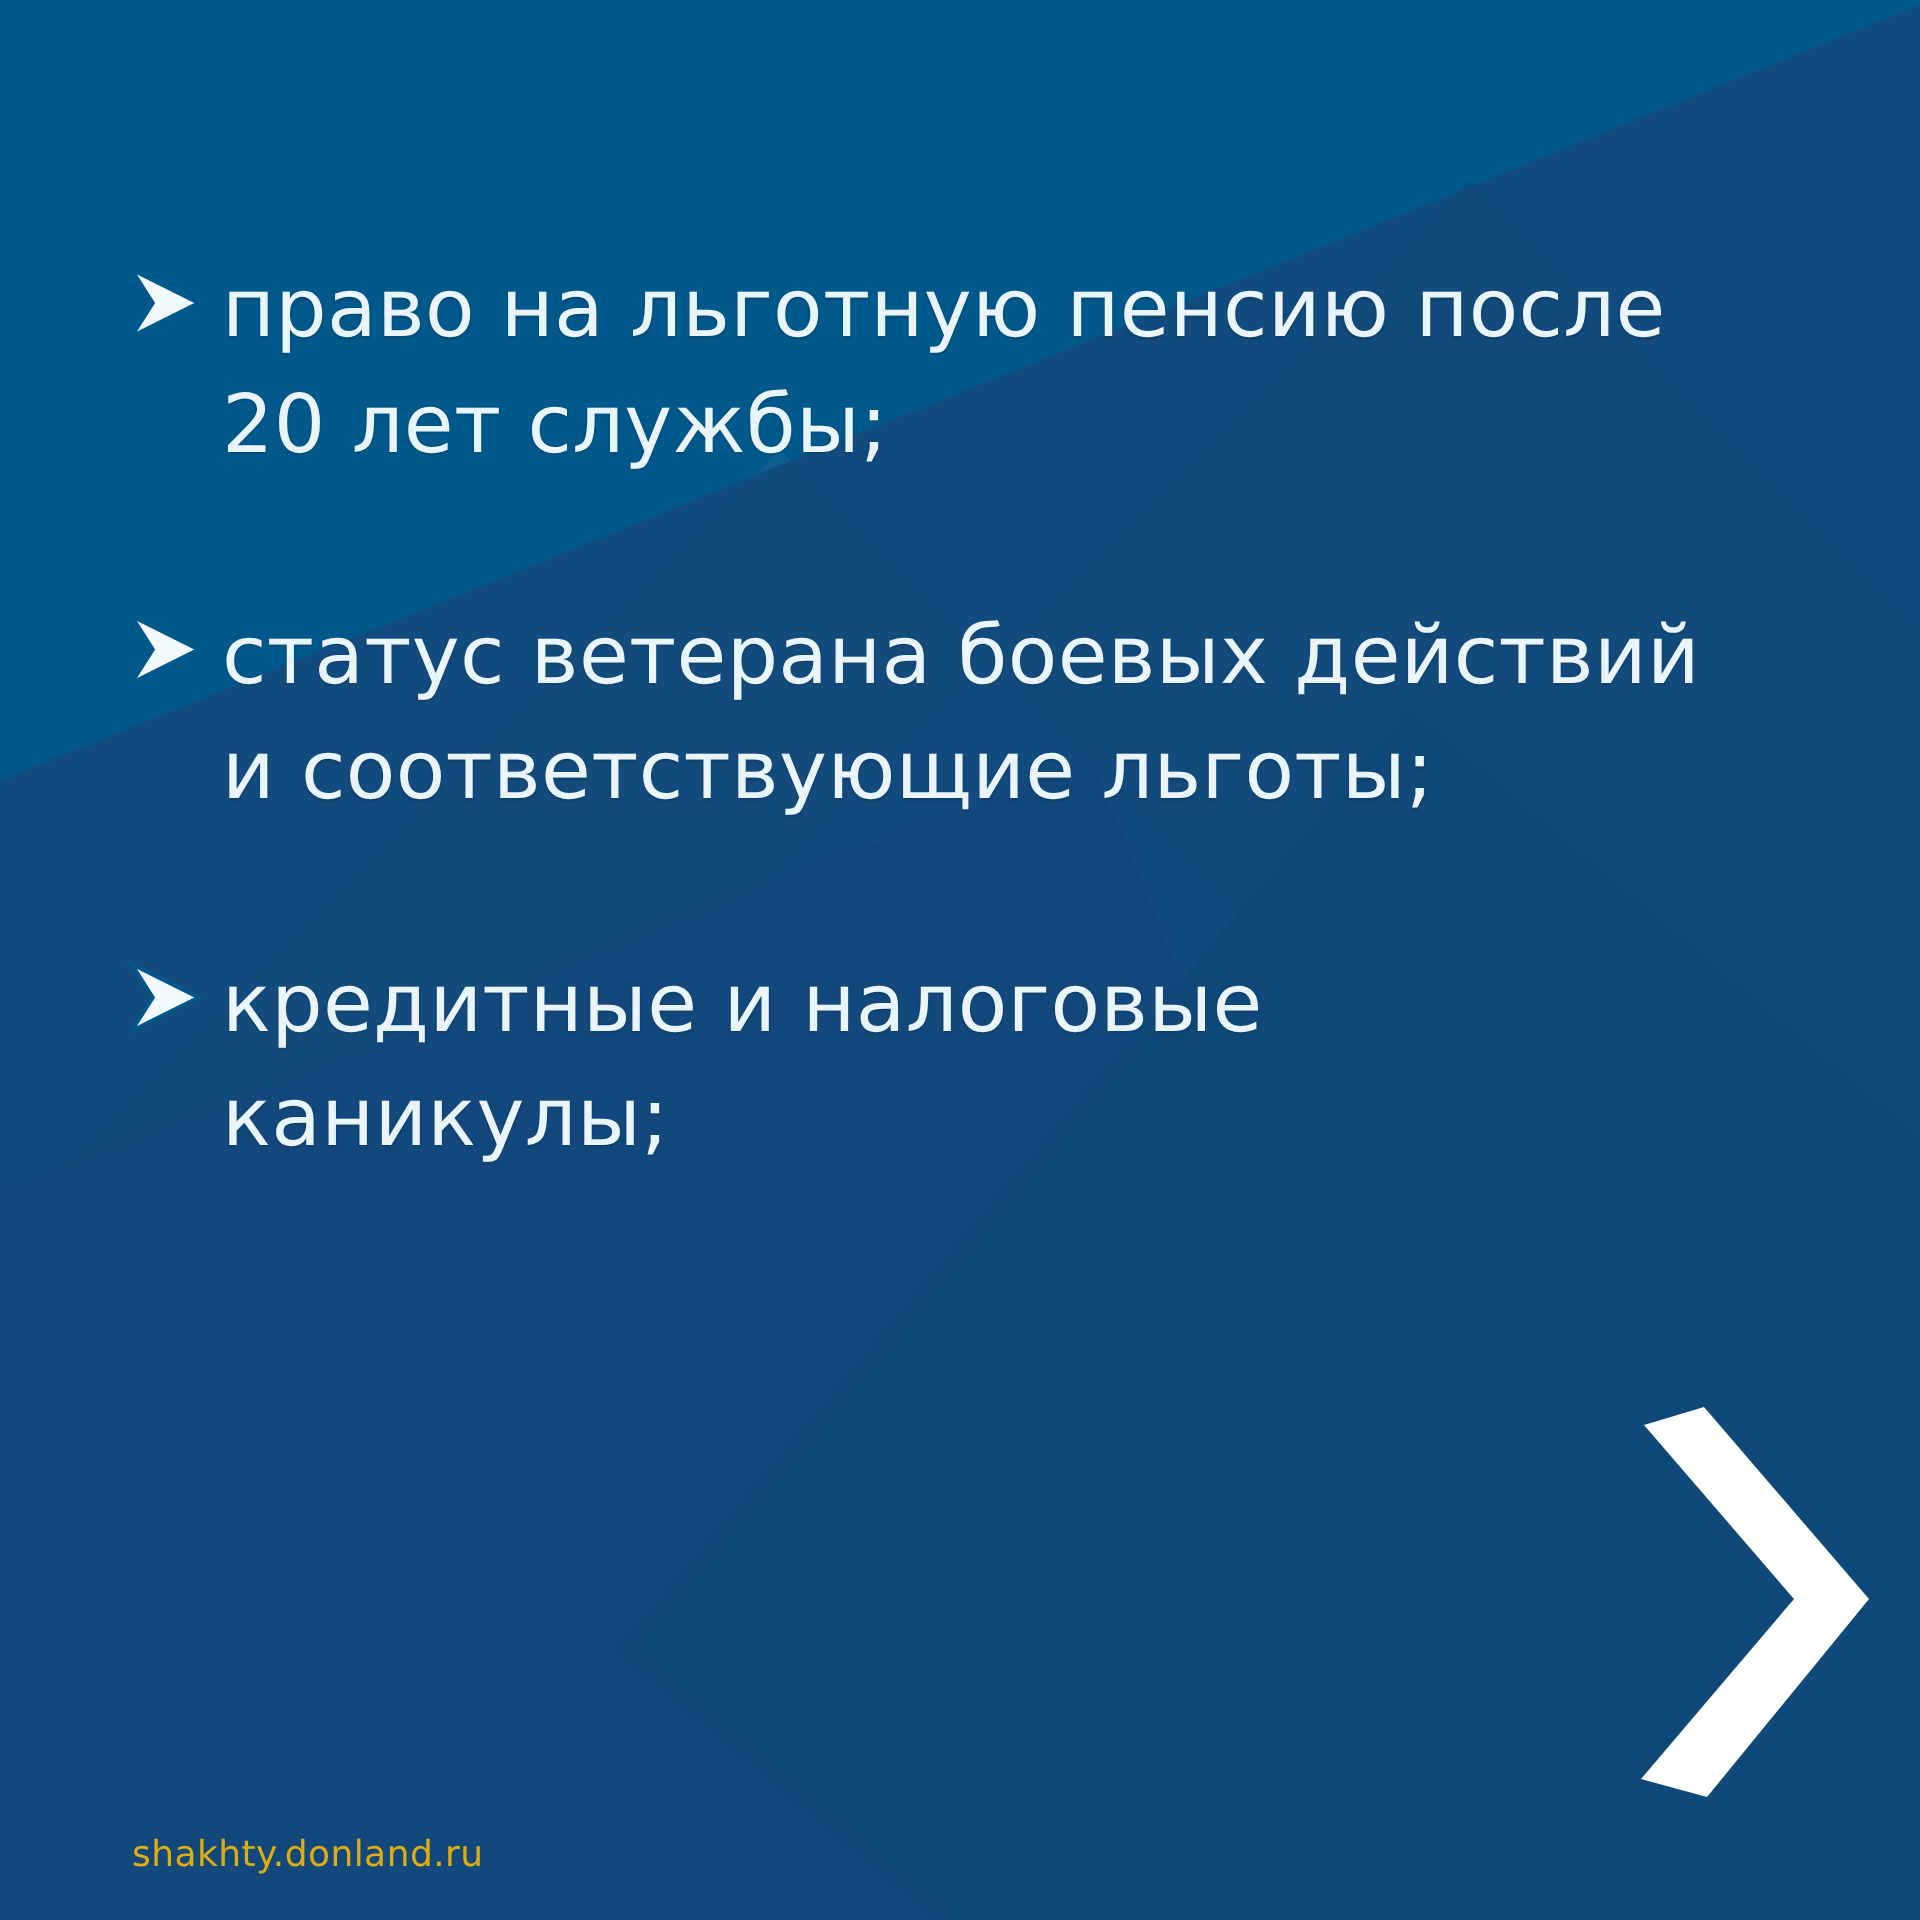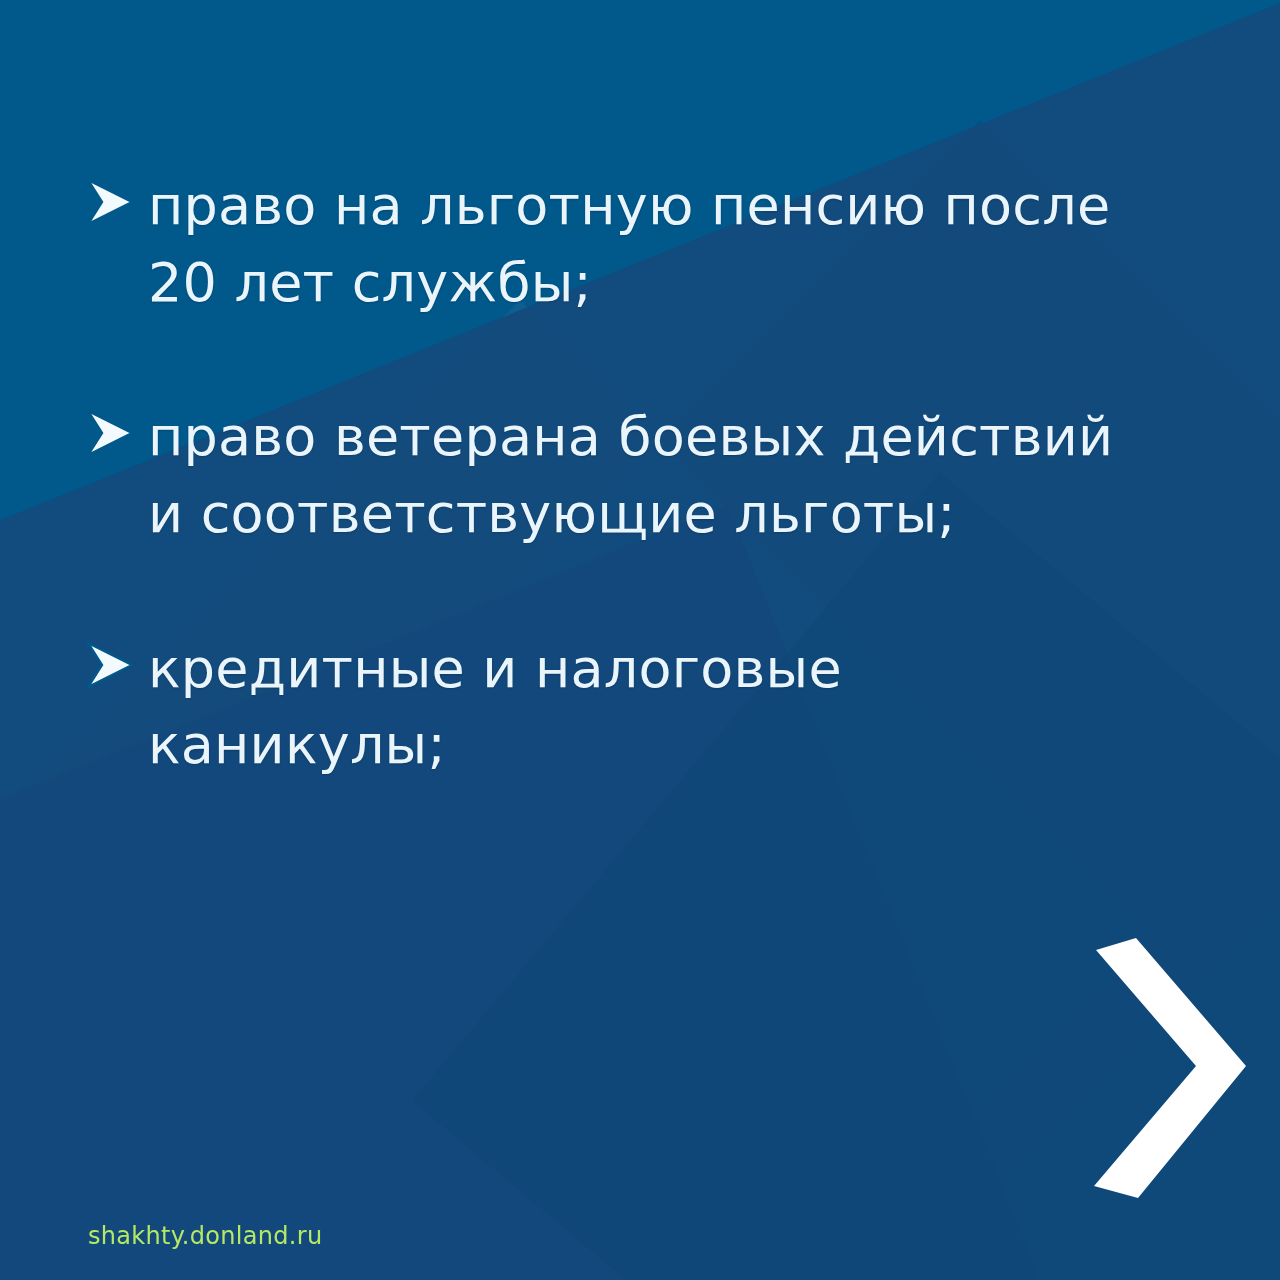--- a/index.html
+++ b/index.html
@@ -144,21 +144,21 @@
     width: 172px;
     height: 262px;
   }
   .next-chevron svg { display:block; width:100%; height:100%; }
 
   
   .site-url {
     position: absolute;
     left: 88px;
     top: 1222px;
-    color: #bef264;
+    color: #eab308;
     font-size: 24px;
     letter-spacing: 0.3px;
     font-family: "DejaVu Sans", "Liberation Sans", sans-serif;
     opacity: 0.95;
   }
 </style>
 </head>
 <body>
 
 <div id="slide">
@@ -187,21 +187,21 @@
       </li>
 
 
       <li class="bullet-item">
         <span class="bullet-marker">
           <svg viewBox="0 0 54 52" aria-hidden="true">
             <path d="M6 4 L50 26 L6 48 L20 26 Z" fill="currentColor"></path>
             <path d="M6 4 L50 26 L6 48 L20 26 Z" fill="none" stroke="#00588B" stroke-width="2.4"></path>
           </svg>
         </span>
-        <span class="bullet-text">право ветерана боевых действий
+        <span class="bullet-text">статус ветерана боевых действий
 и соответствующие льготы;</span>
       </li>
 
       <li class="bullet-item">
         <span class="bullet-marker">
           <svg viewBox="0 0 54 52" aria-hidden="true">
             <path d="M6 4 L50 26 L6 48 L20 26 Z" fill="currentColor"></path>
             <path d="M6 4 L50 26 L6 48 L20 26 Z" fill="none" stroke="#00588B" stroke-width="2.4"></path>
           </svg>
         </span>

